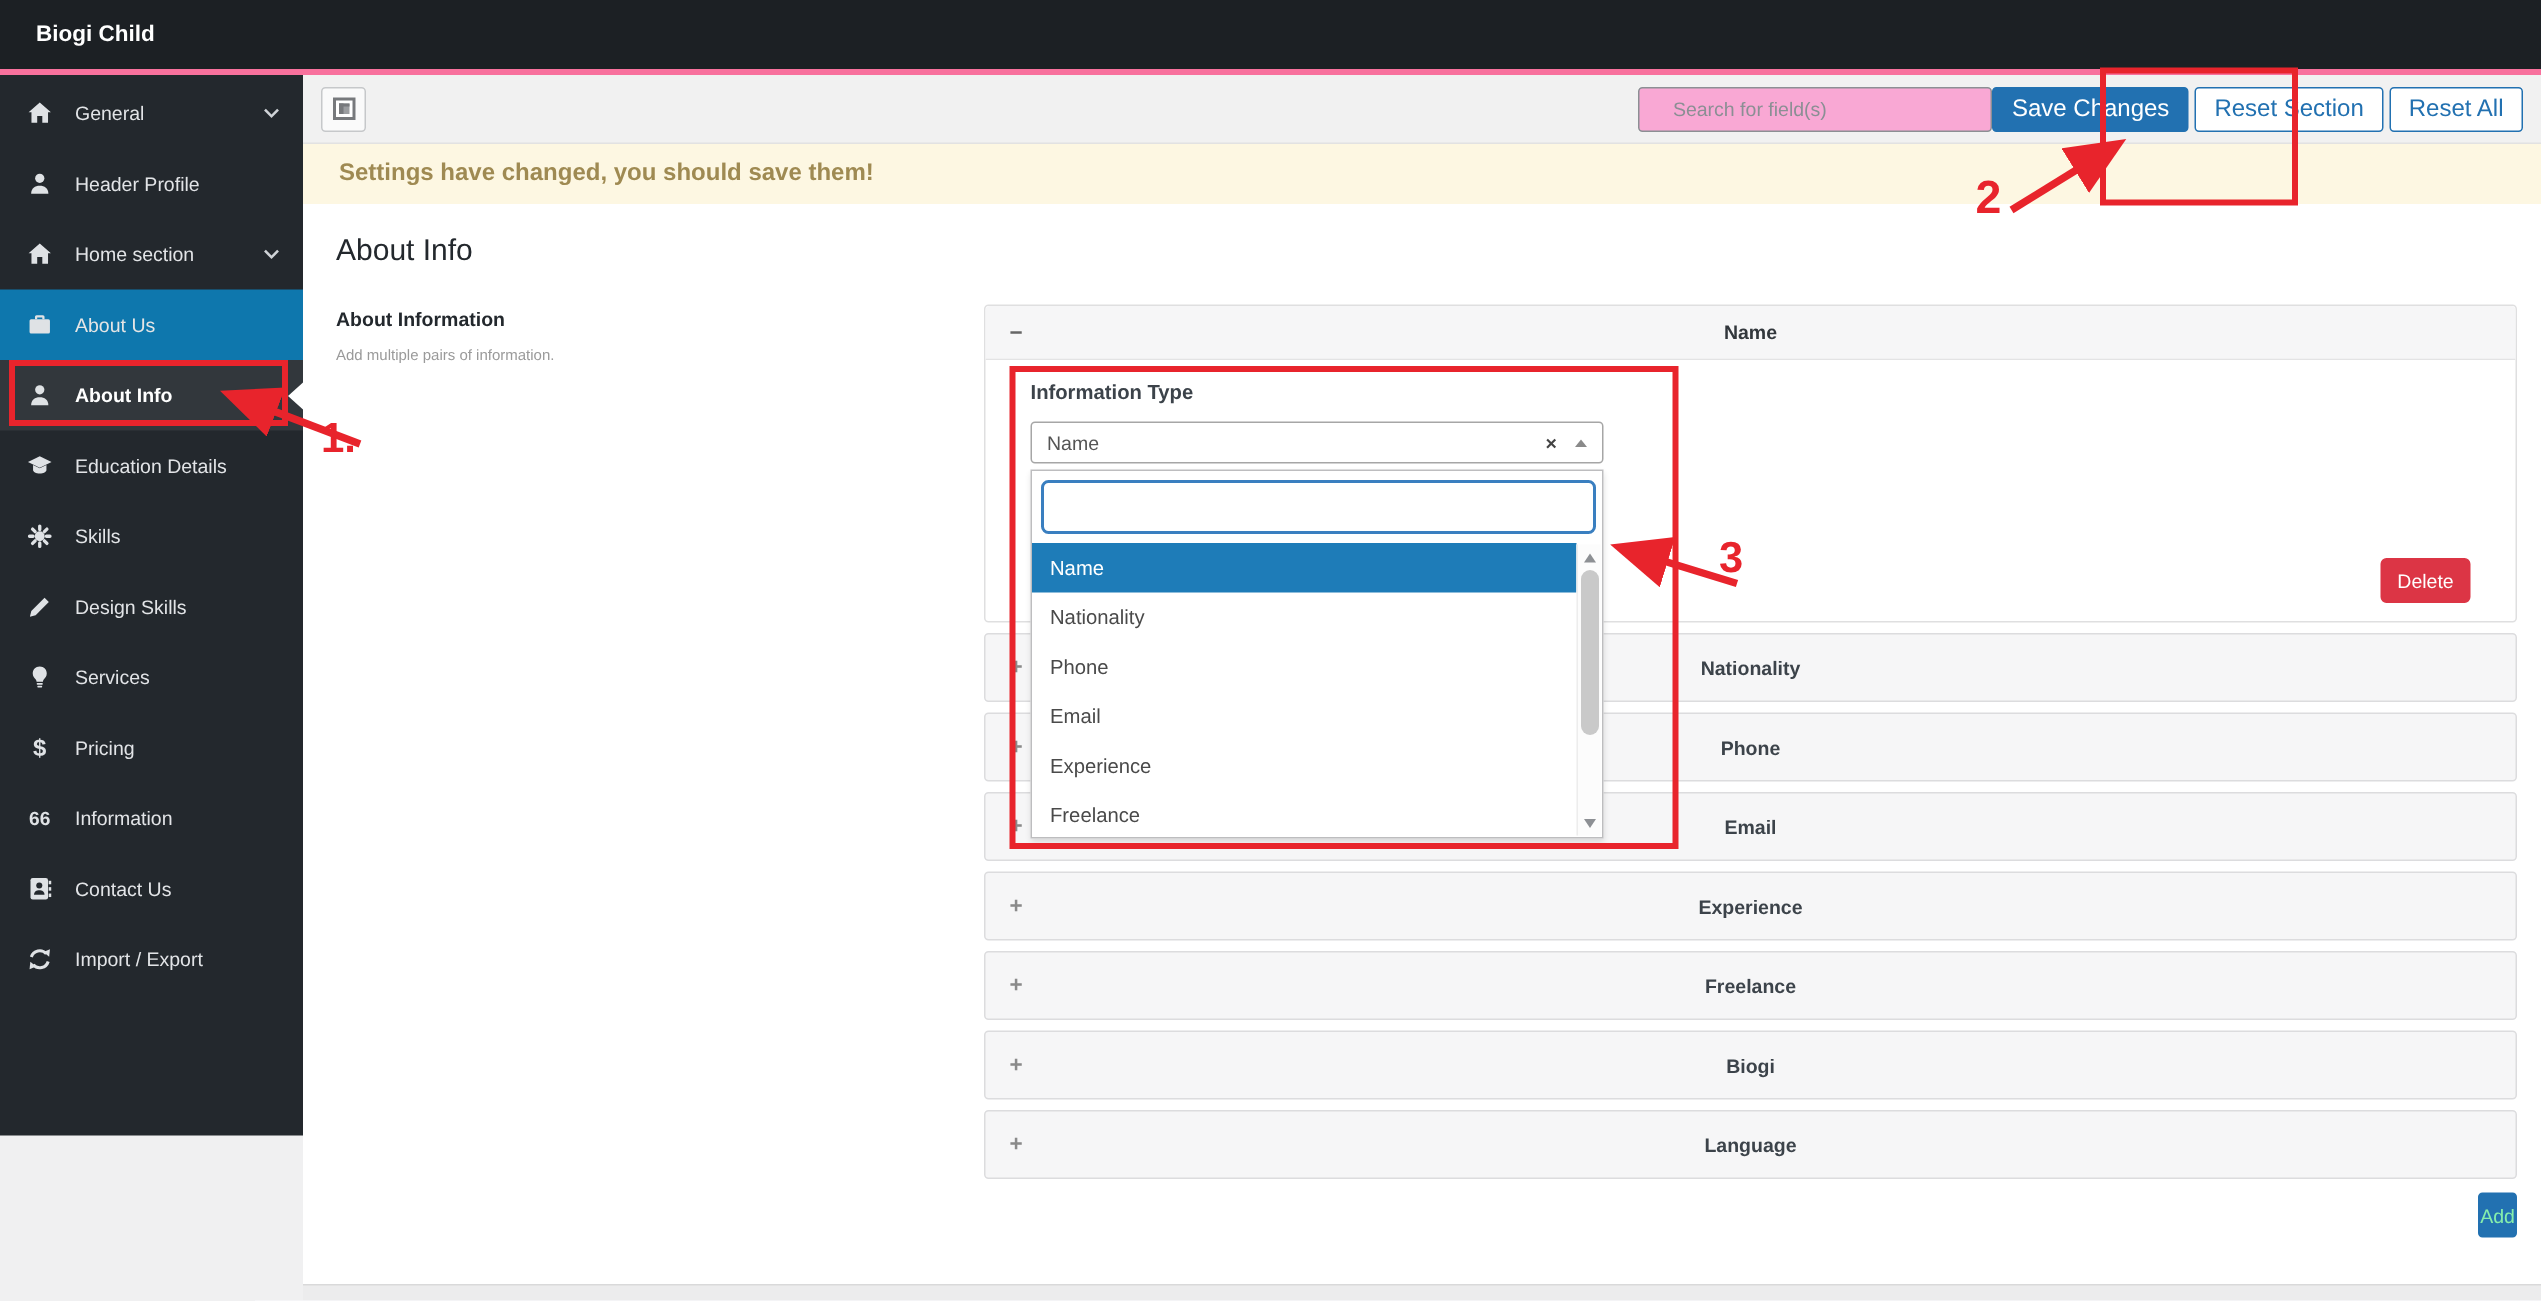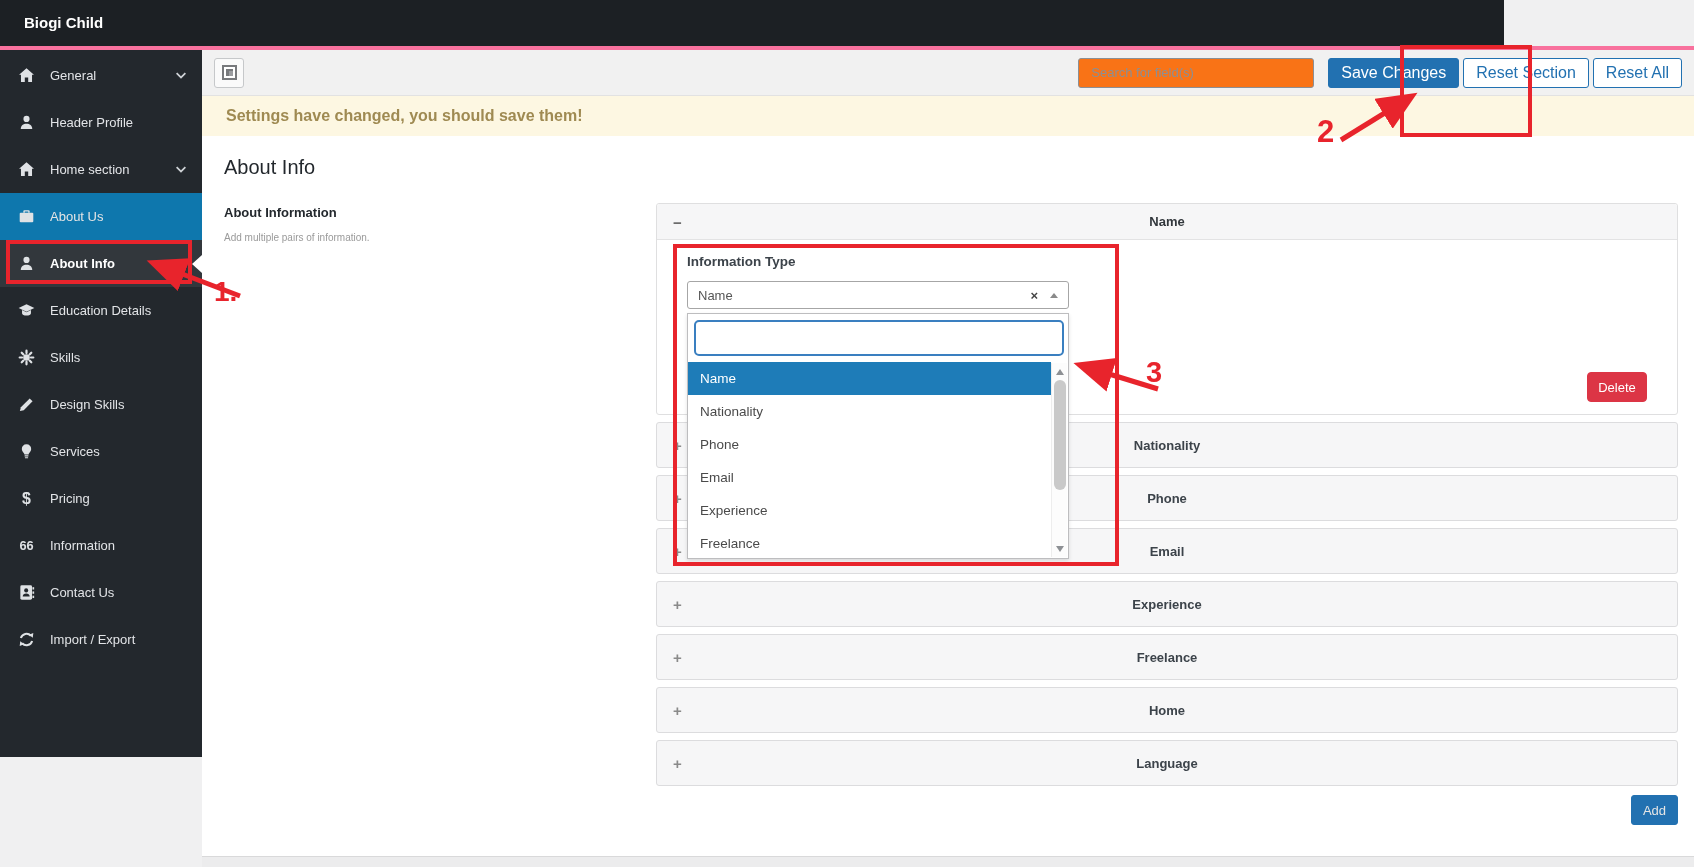--- a/index.html
+++ b/index.html
@@ -1,21 +1,21 @@
 <!DOCTYPE html>
 <html style="--admin-bar-bg: #1c2024; --pink-line: #f8719d; --sidebar-bg: #23282d; --sidebar-active-bg: #32373c; --sidebar-parent-active-bg: #0e77ad; --accent-blue: #2271b1; --selected-option-bg: #1e7cb8; --delete-red: #dc3545; --annotation-red: #e8242c; --notice-bg: #fdf7e2; --notice-text: #9f8a52;"><head>
 <meta charset="utf-8">
 <style>
   * { margin:0; padding:0; box-sizing:border-box; }
   html,body { width:1694px; height:867px; }
   body { font-family:"Liberation Sans", sans-serif; background:#f0f0f1; overflow:hidden; }
   .screen { position:relative; width:1694px; height:867px; background:#f0f0f1; overflow:hidden; }
 
   
-  .adminbar { position:absolute; top:0; left:0; width:1504px; height:46px;
+  .adminbar { position:absolute; top:0; left:0; width:1694px; height:46px;
     background:var(--admin-bar-bg,#1c2024); color:#fff; font-size:15px; font-weight:bold;
     line-height:46px; padding-left:24px; }
   .pinkline { position:absolute; top:46px; left:0; width:1694px; height:4px; background:var(--pink-line,#f8719d); }
 
   
   .sidebar { position:absolute; top:50px; left:0; width:202px; height:707px;
     background:var(--sidebar-bg,#23282d); padding-top:2px; }
   .sb-item { position:relative; height:47px; display:flex; align-items:center;
     padding-left:18px; color:#e2e4e7; font-size:13px; cursor:pointer; }
   .sb-item .sb-ic { width:18px; height:17px; margin-right:14px; color:#dfe2e5; flex:0 0 18px; }
@@ -32,21 +32,21 @@
   
   .content { position:absolute; top:50px; left:202px; width:1492px; height:817px; }
   .toolbar { height:46px; background:#f1f1f1; border-bottom:1px solid #e2e2e2;
     display:flex; align-items:center; padding:0 12px; }
   .expand-btn { width:30px; height:30px; background:#fafafa; border:1px solid #c6c8ca;
     border-radius:3px; display:flex; align-items:center; justify-content:center; cursor:pointer; }
   .expand-glyph { width:15px; height:15px; border:2px solid #77797c; position:relative; background:#fff; }
   .expand-glyph::after { content:""; position:absolute; left:2px; top:2px; right:2px; bottom:2px; background:#9b9da0; border-top:2px solid #77797c; border-left:3px solid #77797c; }
   .tb-spacer { flex:1; }
   .tb-search { width:236px; height:30px; border:1px solid #8c8f94; border-radius:3px;
-    padding:0 12px; font-size:13px; color:#3c434a; background:#f97316; margin-right:14px;
+    padding:0 22px; font-size:13px; color:#3c434a; background:#f9a8d4; 
     font-family:"Liberation Sans", sans-serif; }
   .tb-search::placeholder { color:#8b8f94; }
   .btn { height:30px; font-size:16px; border-radius:3px; cursor:pointer; padding:0 12px;
     font-family:"Liberation Sans", sans-serif; }
   .btn-primary { background:var(--accent-blue,#2271b1); border:1px solid var(--accent-blue,#2271b1); color:#fff; }
   .btn-outline { background:#fff; border:1px solid var(--accent-blue,#2271b1); color:var(--accent-blue,#2271b1); margin-left:4px; }
 
   .notice { height:40px; background:var(--notice-bg,#fdf7e2); color:var(--notice-text,#9f8a52);
     font-size:16px; font-weight:bold; line-height:40px; padding-left:24px; }
 
@@ -99,22 +99,22 @@
 
   
   .row-collapsed { position:relative; height:46px; margin-top:7px; background:#f6f6f7;
     border:1px solid #dcdcde; border-radius:3px; cursor:pointer; }
   .row-collapsed .toggle { position:absolute; left:16px; top:50%; transform:translateY(-50%);
     color:#8a8a8a; font-size:15px; font-weight:bold; }
   .row-collapsed .rtitle { position:absolute; left:0; right:0; top:0; bottom:0; text-align:center;
     line-height:46px; font-size:13px; font-weight:bold; color:#3c434a; }
 
   .add-row { text-align:right; margin-top:9px; }
-  .add-btn { width:47px; height:30px; background:var(--accent-blue,#2271b1);
-    border:1px solid var(--accent-blue,#2271b1); color:#e5e5e5; font-size:13px; border-radius:3px;
+  .add-btn { width:26px; height:30px; background:var(--accent-blue,#2271b1);
+    border:1px solid var(--accent-blue,#2271b1); color:#86efac; font-size:13px; border-radius:3px;
     cursor:pointer; font-family:"Liberation Sans", sans-serif; }
 
   .footer-strip { height:11px; background:#ececed; border-top:1px solid #d9d9da; }
 
   
   .ann { position:absolute; border:4px solid var(--annotation-red,#e8242c); pointer-events:none; z-index:90; }
   .ann-box-1 { left:6px; top:240px; width:186px; height:44px; }
   .ann-box-2 { left:1400px; top:45px; width:132px; height:92px; }
   .ann-box-3 { left:673px; top:244px; width:446px; height:322px; }
   .ann-label { position:absolute; color:var(--annotation-red,#e8242c); font-weight:bold;
@@ -349,21 +349,21 @@
               <div class="row-collapsed">
                 <span class="toggle">+</span>
                 <span class="rtitle">Experience</span>
               </div>
               <div class="row-collapsed">
                 <span class="toggle">+</span>
                 <span class="rtitle">Freelance</span>
               </div>
               <div class="row-collapsed">
                 <span class="toggle">+</span>
-                <span class="rtitle">Home</span>
+                <span class="rtitle">Biogi</span>
               </div>
               <div class="row-collapsed">
                 <span class="toggle">+</span>
                 <span class="rtitle">Language</span>
               </div>
             </div>
 
           <div class="add-row">
             <button class="add-btn">Add</button>
           </div>

